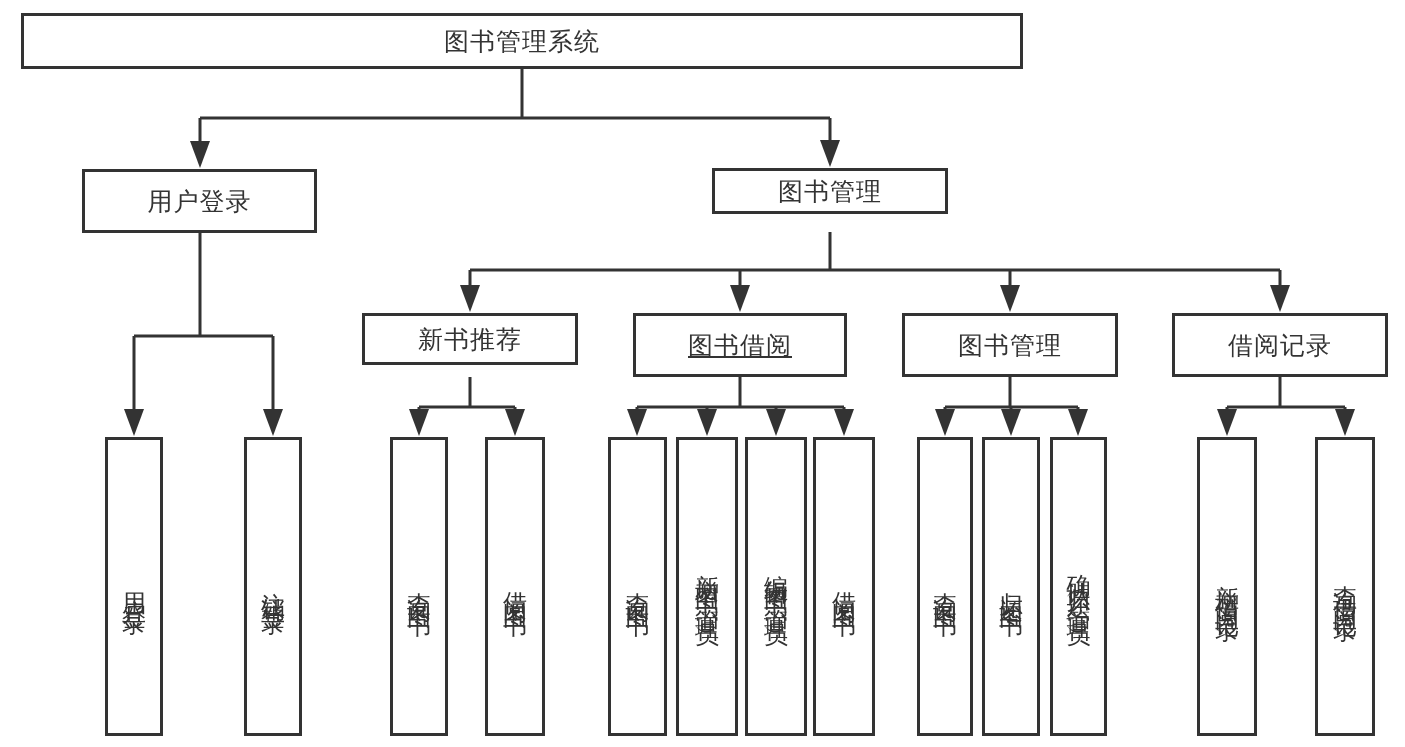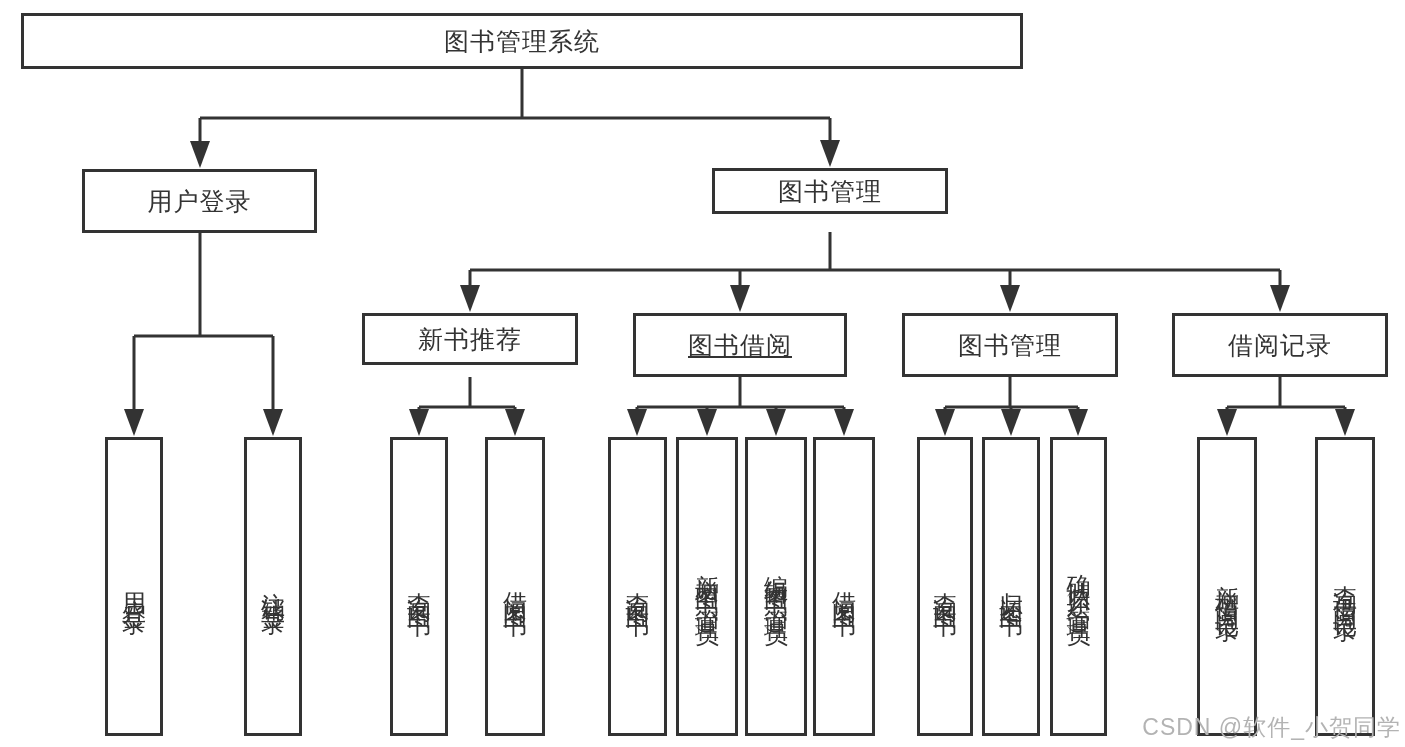--- a/index.html
+++ b/index.html
@@ -144,15 +144,14 @@
     <span>确认归还（管理员）</span>
   </div>
 
   <div class="box vbox" style="left:1197px;top:437px;width:60px;height:299px;">
     <span>新增借阅记录</span>
   </div>
   <div class="box vbox" style="left:1315px;top:437px;width:60px;height:299px;">
     <span>查询借阅记录</span>
   </div>
 
-  <div id="watermark">CSDN @软件_小贺同学</div>
 
 </div>
 
 </body></html>

